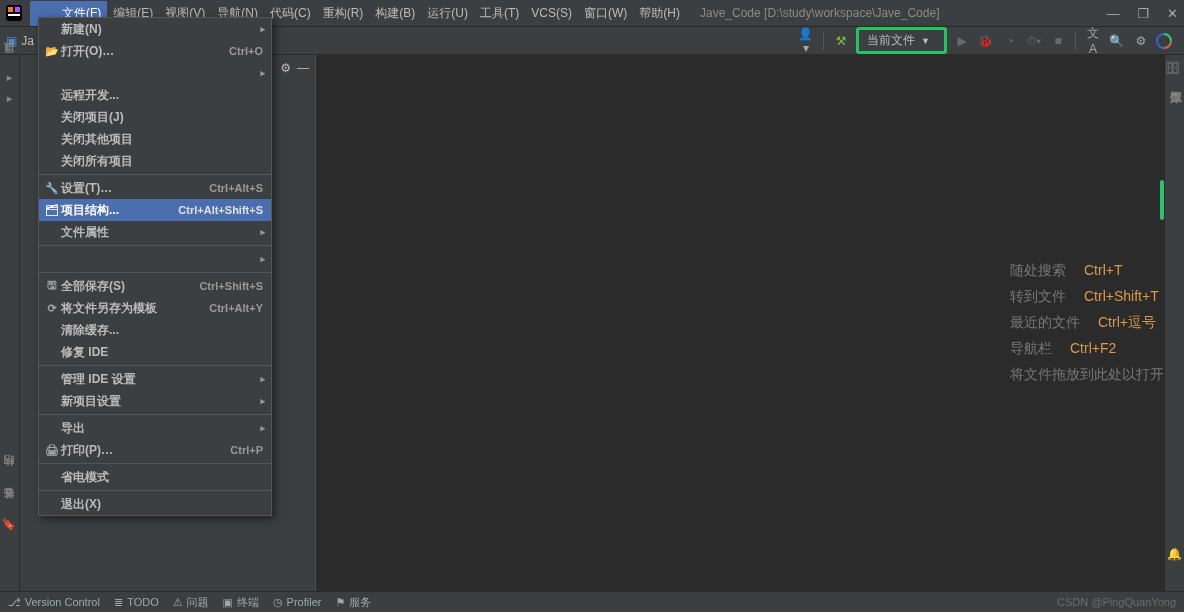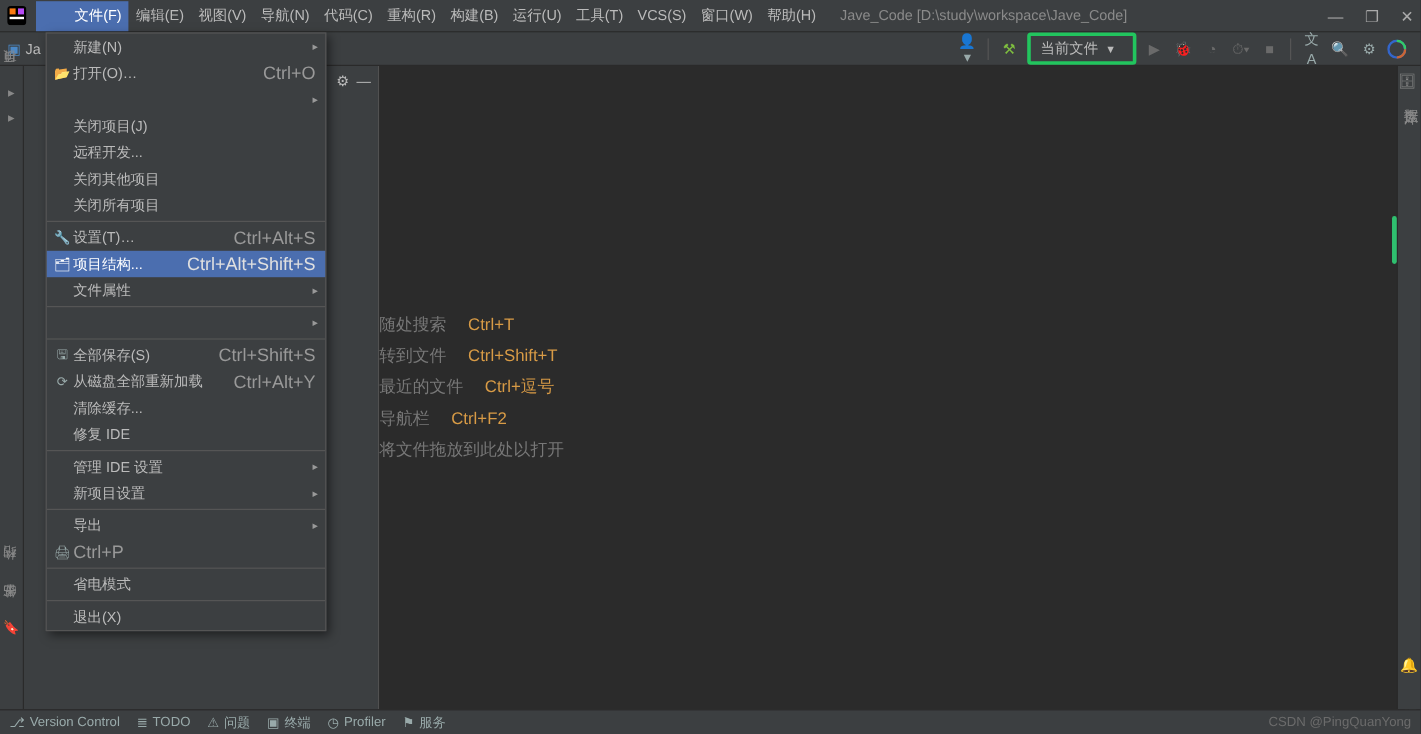--- a/index.html
+++ b/index.html
@@ -31,40 +31,40 @@
 .right-strip .v { writing-mode:vertical-rl; padding:6px 2px; display:block; text-align:center; }
 .right-strip .bell { position:absolute; bottom:30px; width:100%; text-align:center; }
 
 
 .proj-pane { position:absolute; left:20px; top:55px; width:296px; bottom:21px; background:#3c3f41; border-right:1px solid #515151;}
 .proj-hdr { height:26px; display:flex; align-items:center; padding:0 6px; gap:6px; color:#bbb; }
 .proj-hdr .grow{flex:1}
 .proj-path { padding:2px 6px 2px 38px; color:#888; overflow:hidden; white-space:nowrap; }
 
 
-.editor { position:absolute; left:316px; right:20px; top:55px; bottom:21px; background:#2b2b2b; display:flex; align-items:center; justify-content:flex-start; }
+.editor { position:absolute; left:316px; right:20px; top:55px; bottom:21px; background:#2b2b2b; display:flex; align-items:center; justify-content:flex-end; }
 .hints { color:#777; font-size:14px; }
 .hints div { margin:8px 0; }
 .hints .k { color:#d89b46; margin-left:18px; }
 
 
 .status { position:absolute; left:0; right:0; bottom:0; height:21px; background:#3c3f41; border-top:1px solid #2a2a2a; display:flex; align-items:center; padding:0 8px; gap:14px; color:#9aa; font-size:11px; }
 .status .item{display:flex; align-items:center; gap:4px;}
 .status .grow{flex:1}
 .watermark { color:#6b6b6b; }
 
 
-.dropdown { position:absolute; left:38px; top:27px; width:234px; background:#3c3f41; border:1px solid #555; box-shadow:3px 3px 8px rgba(0,0,0,.5); z-index:10; }
+.dropdown { position:absolute; left:38px; top:17px; width:234px; background:#3c3f41; border:1px solid #555; box-shadow:3px 3px 8px rgba(0,0,0,.5); z-index:10;font-weight:bold; }
 .dd-row { display:flex; align-items:center; height:22px; padding:0 8px 0 4px; color:#bbb; cursor:default; position:relative; }
 .dd-row.disabled { color:#6a6a6a; }
 .dd-row.sel { background:#4b6eaf; color:#fff; }
 .dd-row .ic { width:18px; text-align:center; font-size:11px; color:#9aa; }
 .dd-row.sel .ic{color:#fff;}
 .dd-row .lbl { flex:1; white-space:nowrap; }
-.dd-row .sc { color:#999; font-size:15px; }
+.dd-row .sc { color:#999; font-size:11px; }
 .dd-row.sel .sc{color:#e0e0e0;}
 .dd-row .sub { position:absolute; right:6px; color:#999; font-size:9px; }
 .dd-sep { height:1px; background:#555; margin:2px 0; }
 
 
 .gutter-ind { position:absolute; right:20px; top:180px; width:4px; height:40px; background:#2fbf6f; border-radius:2px; }
 
 svg{display:block}
 </style>
 </head>
@@ -177,25 +177,25 @@
       <span class="ic">📂</span>
       <span class="lbl">打开(O)…</span>
       <span class="sc">Ctrl+O</span>
     </div>
   <div class="dd-row">
       <span class="ic"></span>
       <span class="sub">▸</span>
     </div>
   <div class="dd-row">
       <span class="ic"></span>
+      <span class="lbl">远程开发...</span>
+    </div>
+  <div class="dd-row">
+      <span class="ic"></span>
       <span class="lbl">关闭项目(J)</span>
-    </div>
-  <div class="dd-row">
-      <span class="ic"></span>
-      <span class="lbl">远程开发...</span>
     </div>
   <div class="dd-row">
       <span class="ic"></span>
       <span class="lbl">关闭其他项目</span>
     </div>
   <div class="dd-row">
       <span class="ic"></span>
       <span class="lbl">关闭所有项目</span>
     </div>
   <div class="dd-sep"></div>
@@ -220,21 +220,21 @@
       <span class="sub">▸</span>
     </div>
   <div class="dd-sep"></div>
   <div class="dd-row">
       <span class="ic">🖫</span>
       <span class="lbl">全部保存(S)</span>
       <span class="sc">Ctrl+Shift+S</span>
     </div>
   <div class="dd-row">
       <span class="ic">⟳</span>
-      <span class="lbl">从磁盘全部重新加载</span>
+      <span class="lbl">将文件另存为模板</span>
       <span class="sc">Ctrl+Alt+Y</span>
     </div>
   <div class="dd-row">
       <span class="ic"></span>
       <span class="lbl">清除缓存...</span>
     </div>
   <div class="dd-row">
       <span class="ic"></span>
       <span class="lbl">修复 IDE</span>
     </div>
@@ -250,20 +250,21 @@
       <span class="sub">▸</span>
     </div>
   <div class="dd-sep"></div>
   <div class="dd-row">
       <span class="ic"></span>
       <span class="lbl">导出</span>
       <span class="sub">▸</span>
     </div>
   <div class="dd-row">
       <span class="ic">🖨</span>
+      <span class="lbl">打印(P)…</span>
       <span class="sc">Ctrl+P</span>
     </div>
   <div class="dd-sep"></div>
   <div class="dd-row">
       <span class="ic"></span>
       <span class="lbl">省电模式</span>
     </div>
   <div class="dd-sep"></div>
   <div class="dd-row">
       <span class="ic"></span>

